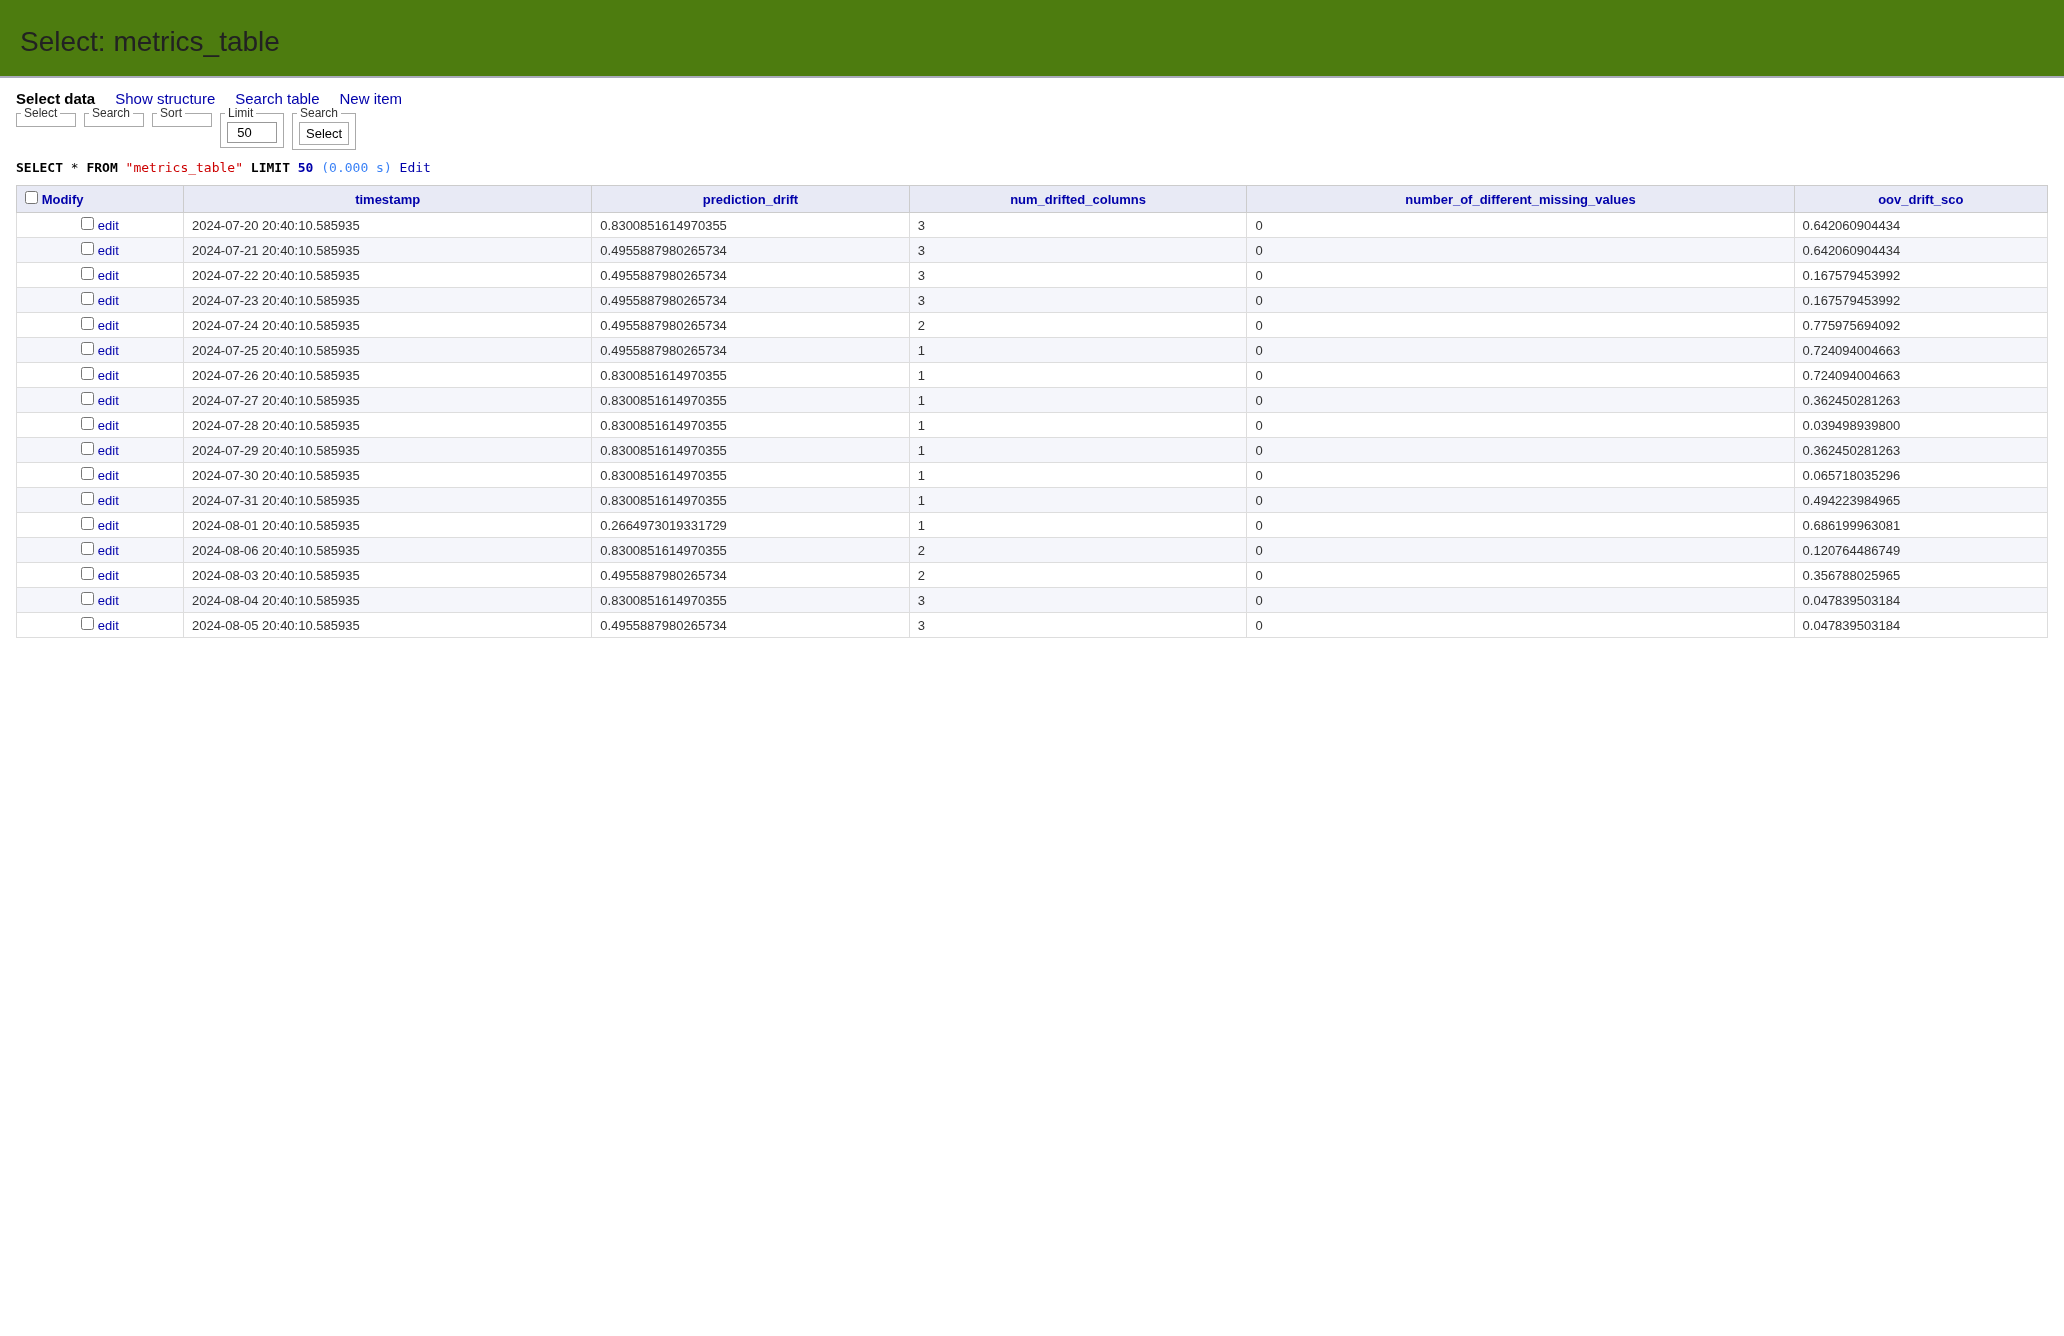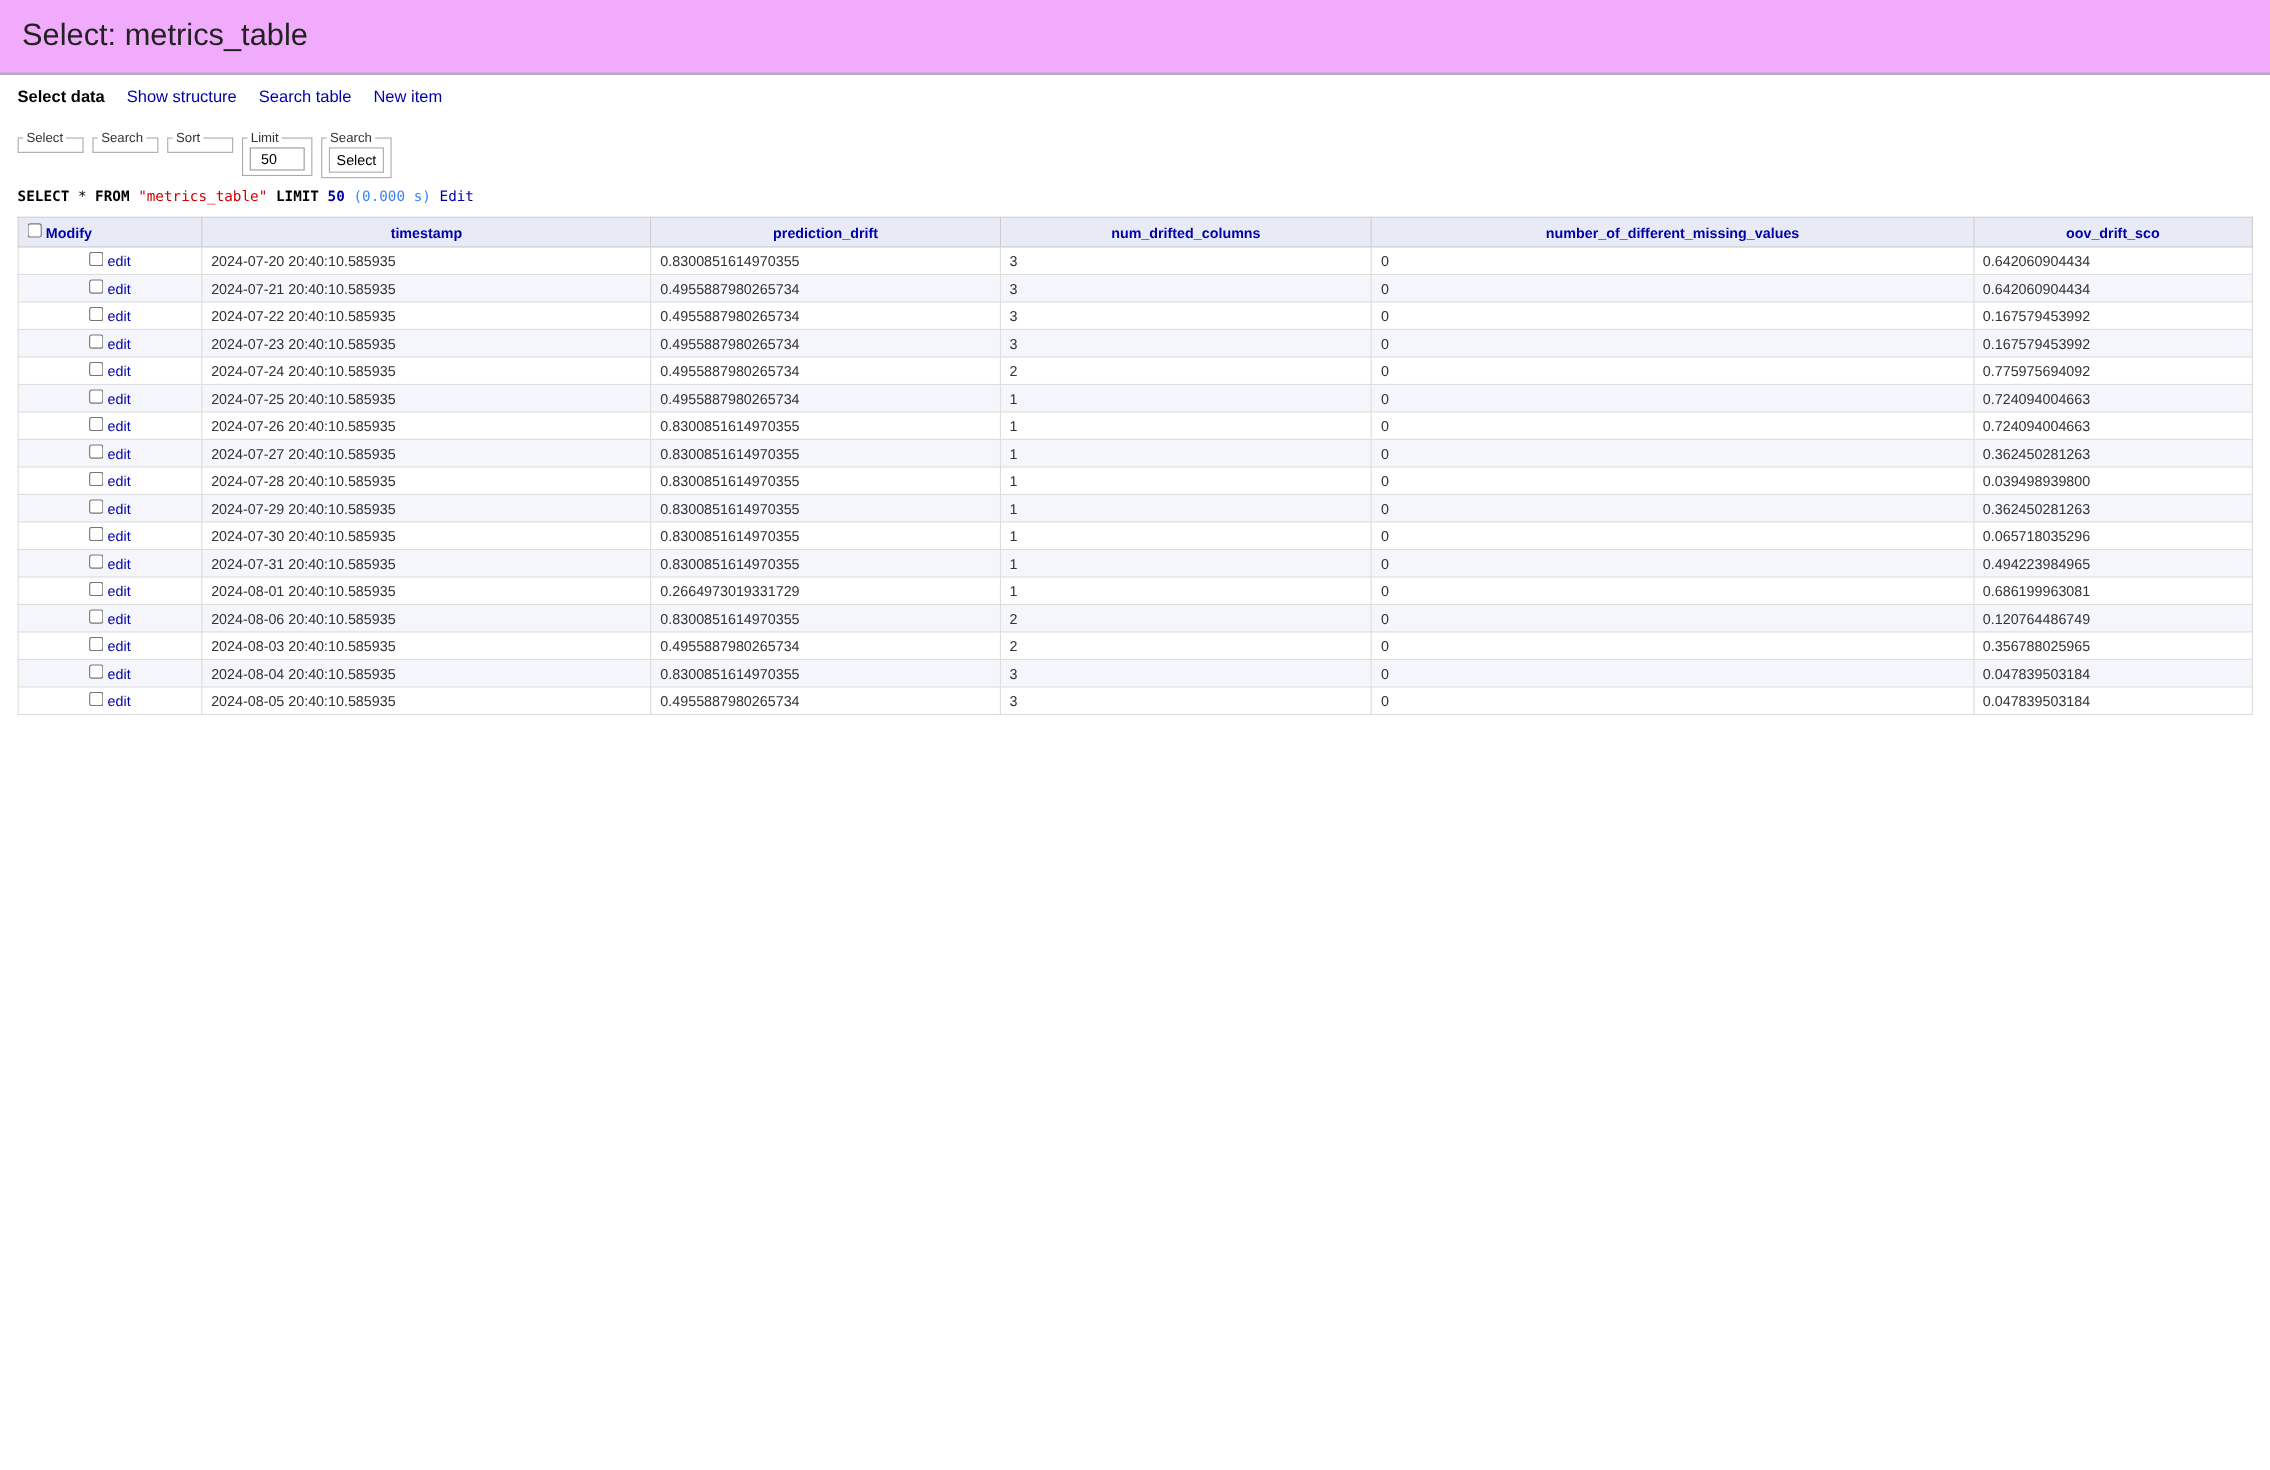--- a/index.html
+++ b/index.html
@@ -1,37 +1,37 @@
 <!DOCTYPE html>
 <html><head>
   <meta charset="utf-8">
   <style>
     * { box-sizing: border-box; margin: 0; padding: 0; }
     body { font-family: Arial, sans-serif; font-size: 13px; background: #fff; color: #333; }
 
     .page-header {
-      background: #f0abfc;
-      padding: 16px 20px 18px 20px;
+      background: #4d7c0f;
+      padding: 26px 20px 18px 20px;
       border-bottom: 2px solid #aab;
     }
     .page-header h1 {
       font-size: 28px;
       font-weight: normal;
       color: #222;
     }
 
     .content {
       padding: 12px 16px;
     }
 
     .nav-links {
       display: flex;
       gap: 20px;
       align-items: center;
-      margin-bottom: 28px;
+      margin-bottom: 6px;
     }
     .nav-links a {
       color: #00a;
       text-decoration: none;
       font-size: 15px;
     }
     .nav-links a.active {
       font-weight: bold;
       color: #000;
     }

